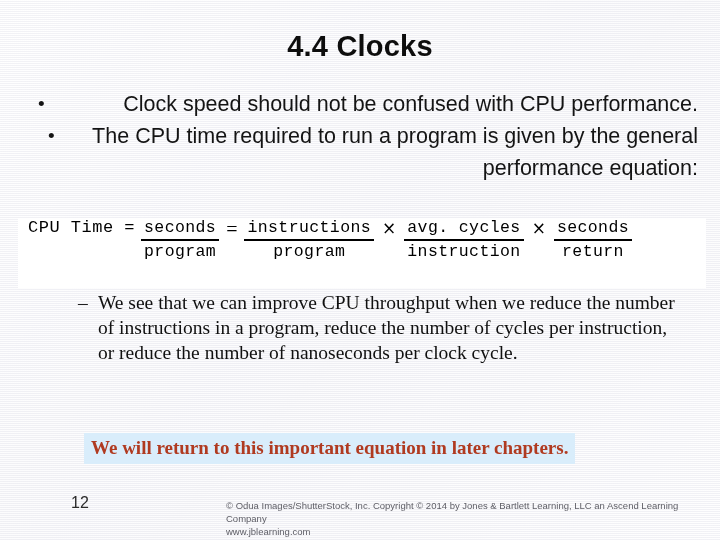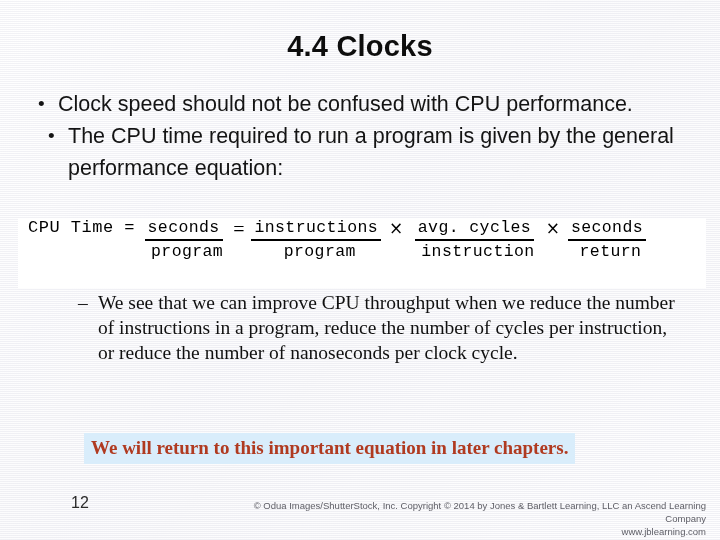--- a/index.html
+++ b/index.html
@@ -63,20 +63,21 @@
   .bullet-row.lvl2 { padding-left: 18px; }
   .bullet-mark {
     flex: 0 0 auto;
     width: 20px;
     font-size: 19px;
     line-height: 32px;
     color: #141414;
   }
   .bullet-text {
     flex: 1 1 auto;
+    text-align: right;
   }
 
   
   #formula-panel {
     position: absolute;
     left: 18px;
     top: 218px;
     width: 688px;
     height: 70px;
     background: #ffffff;
@@ -118,21 +119,20 @@
     font-size: 16.5px;
     line-height: 20px;
     letter-spacing: 0.4px;
   }
   .frac .num {
     padding: 0 3px 1px 3px;
     border-bottom: 2px solid #000000;
   }
   .frac .den {
     padding: 1px 3px 0 3px;
-    margin-left: 7px;
   }
 
   
   #sub-note {
     position: absolute;
     left: 78px;
     top: 290px;
     width: 600px;
     display: flex;
     align-items: flex-start;
@@ -173,21 +173,20 @@
     font-size: 16px;
     color: #2a2a2a;
   }
 
   
   #footer-credit {
     position: absolute;
     right: 14px;
     top: 499px;
     width: 480px;
-    text-align: right;
     font-family: "Liberation Sans", sans-serif;
     font-size: 9.5px;
     color: #5e5e66;
     line-height: 13px;
   }
   #footer-credit .line2 {
     display: block;
   }
 </style>
 </head>

